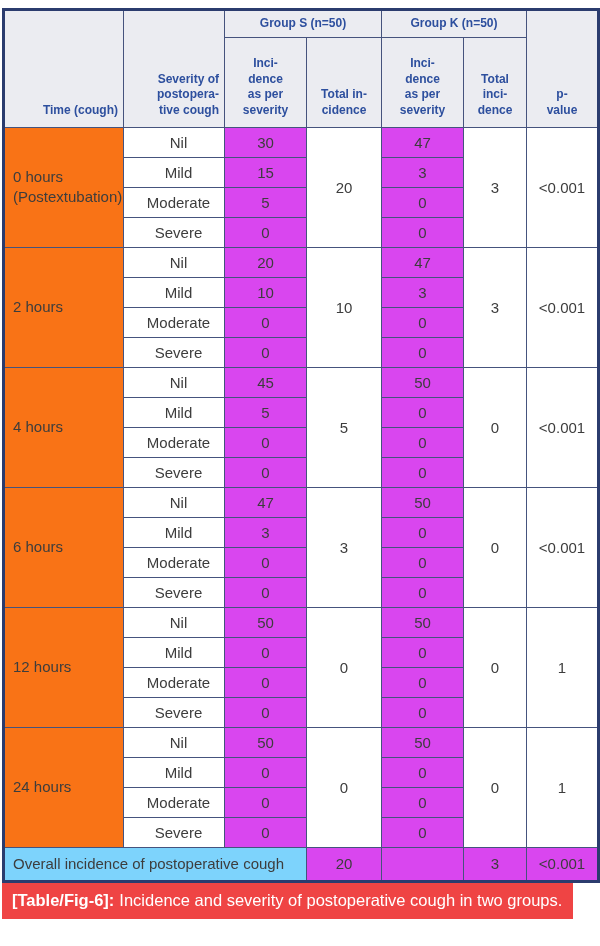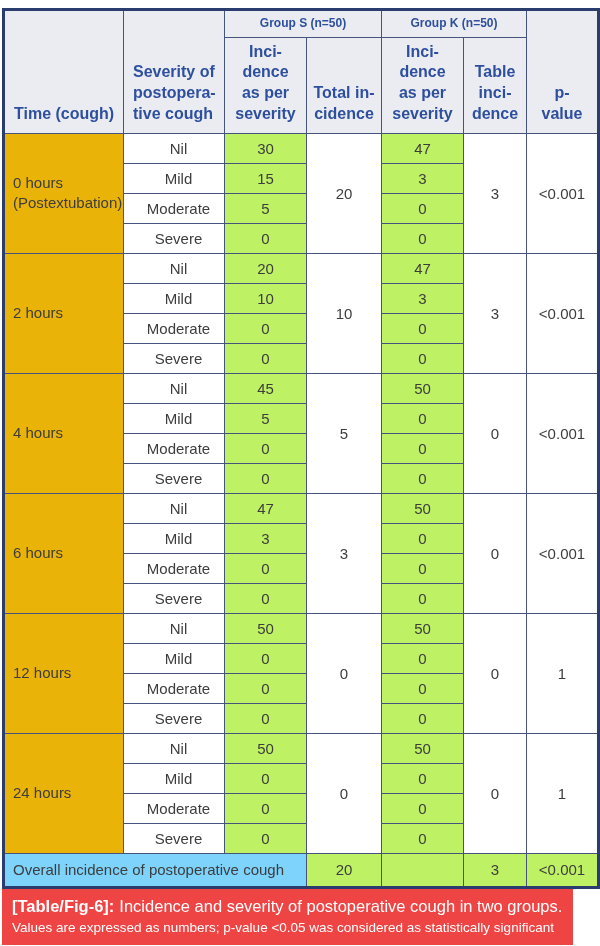--- a/index.html
+++ b/index.html
@@ -24,62 +24,62 @@
   }
   table.results th, table.results td {
     border: 1px solid #45537d;
     box-sizing: border-box;
     overflow: hidden;
   }
   th.hdr {
     background: #ebecf1;
     color: #2d4f9e;
     font-weight: bold;
-    font-size: 16px;
+    font-size: 12px;
     line-height: 1.3;
     vertical-align: bottom;
     padding: 4px 5px 8px 5px;
     white-space: pre-line;
   }
   th.group-h {
     vertical-align: middle;
     text-align: center;
     padding: 5px 2px;
     font-size: 12px;
   }
   th.time-h, th.sev-h {
-    text-align: left;
+    text-align: right;
     padding-left: 9px;
   }
   th.sub-h, th.pv-h {
     text-align: center;
   }
   tr.hdr-row-1 { height: 27px; }
   tr.hdr-row-2 { height: 90px; }
   td {
     color: #3d3d3d;
     font-size: 15px;
   }
   tr.body-row { height: 30px; }
   td.sev-cell {
     text-align: center;
     padding-left: 10px;
     background: #ffffff;
   }
   td.val-cell {
     text-align: center;
-    background: #bef264;
+    background: #d946ef;
   }
   td.time-cell {
     text-align: left;
     padding-left: 8px;
     vertical-align: middle;
     white-space: pre-line;
     line-height: 1.35;
-    background: #eab308;
+    background: #f97316;
   }
   td.mid-cell {
     text-align: center;
     vertical-align: middle;
     background: #ffffff;
   }
   tr.overall-row { height: 34px; }
   td.overall-label {
     text-align: left;
     padding-left: 8px;
@@ -137,21 +137,21 @@
         <th class="hdr sub-h">Inci-
 dence
 as per
 severity</th>
         <th class="hdr sub-h">Total in-
 cidence</th>
         <th class="hdr sub-h">Inci-
 dence
 as per
 severity</th>
-        <th class="hdr sub-h">Table
+        <th class="hdr sub-h">Total
 inci-
 dence</th>
       </tr>
     </thead>
     <tbody>
 
       <tr class="body-row">
         <td class="time-cell" rowspan="4">0 hours
 (Postextubation)</td>
         <td class="sev-cell">Nil</td>
@@ -310,16 +310,15 @@
         <td class="val-cell">&lt;0.001</td>
       </tr>
 
     </tbody>
   </table>
 
   <div class="caption">
     <div class="caption-line-1">
       <span class="caption-tag">[Table/Fig-6]:</span><span>Incidence and severity of postoperative cough in two groups.</span>
     </div>
-    <div class="caption-line-2">Values are expressed as numbers; p-value &lt;0.05 was considered as statistically significant</div>
   </div>
 
 </div>
 
 </body></html>

